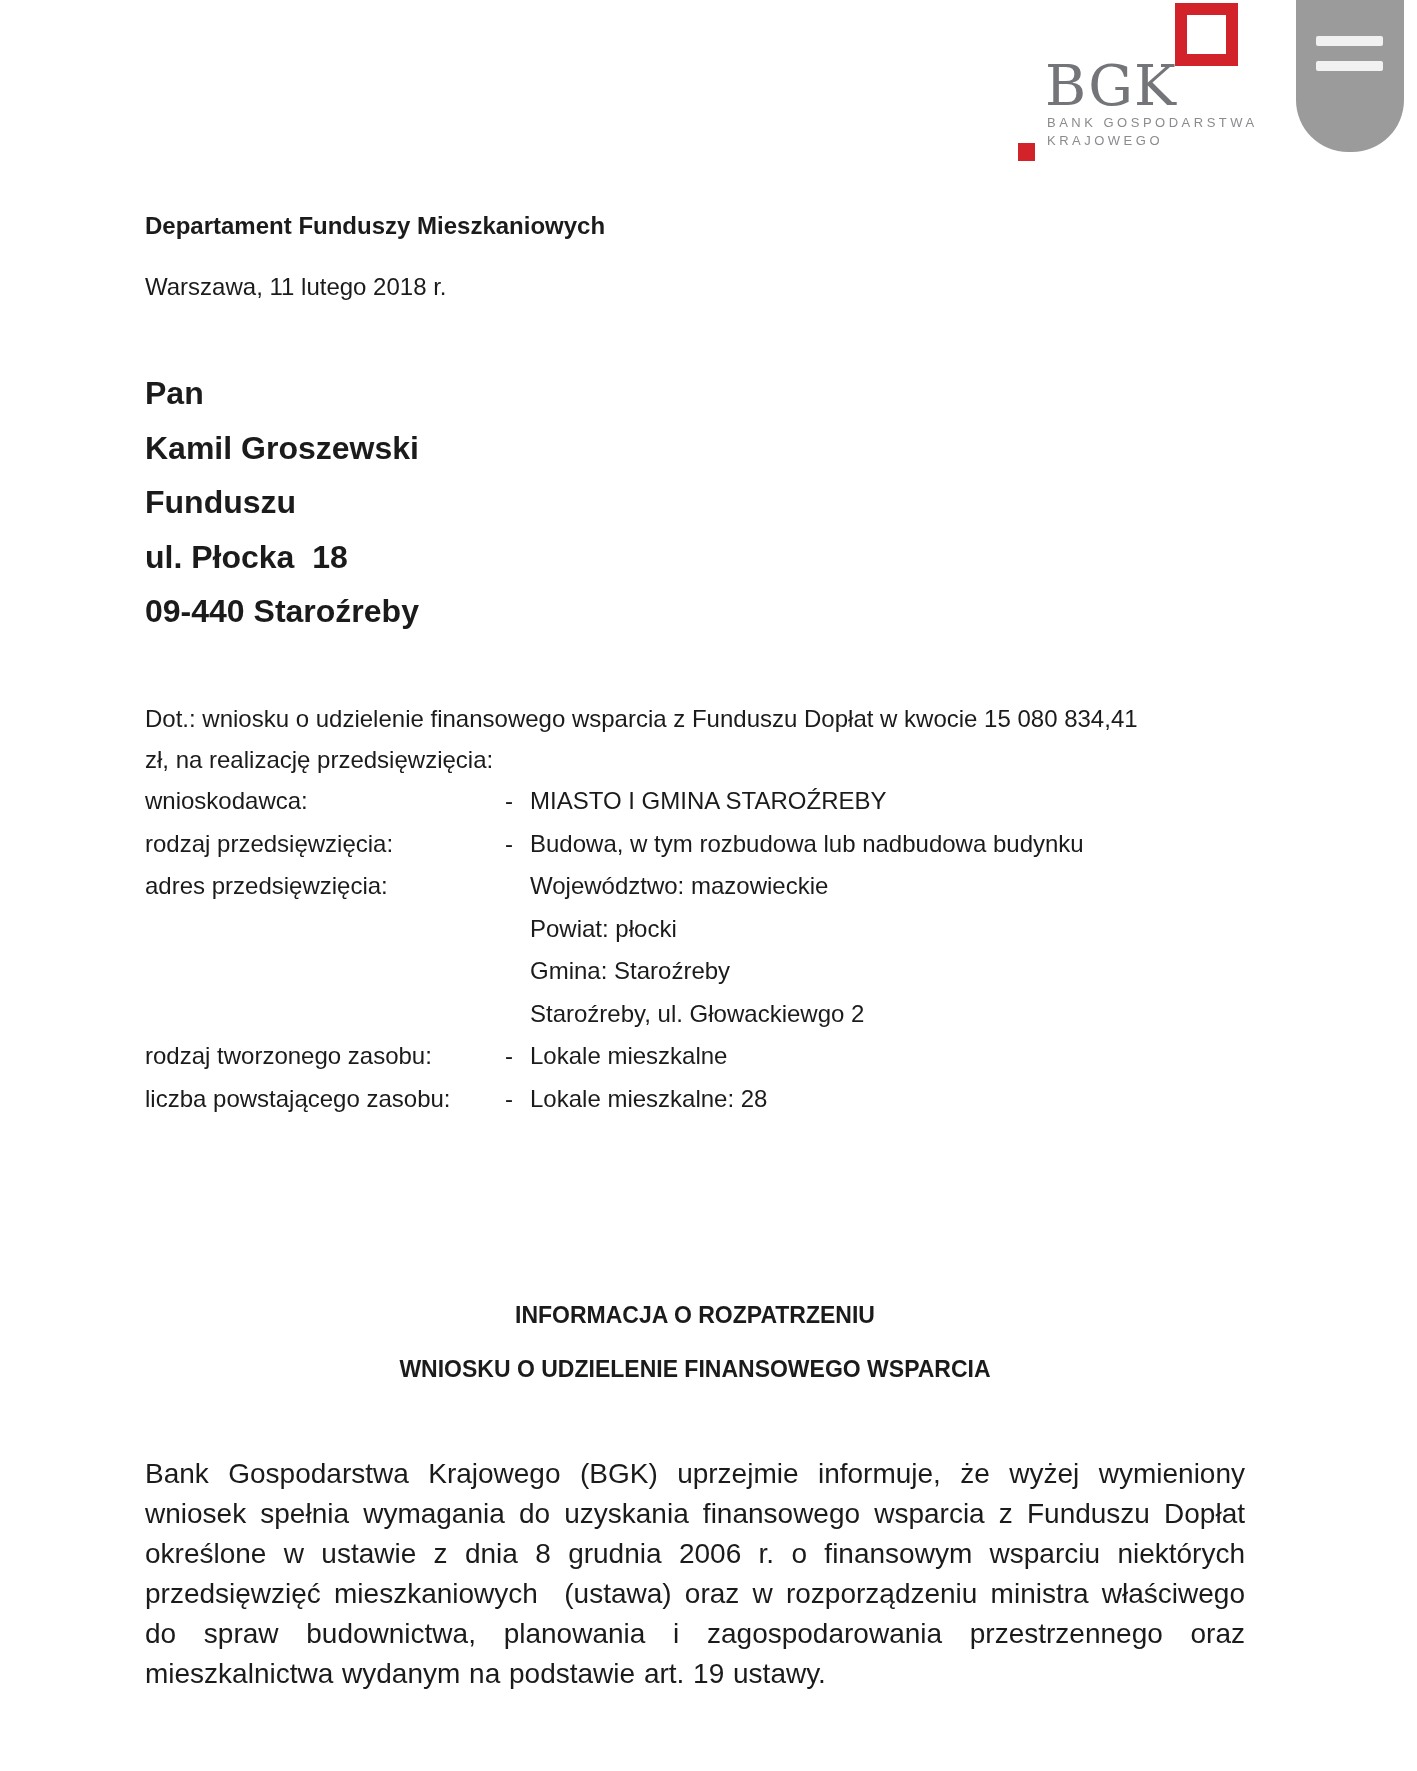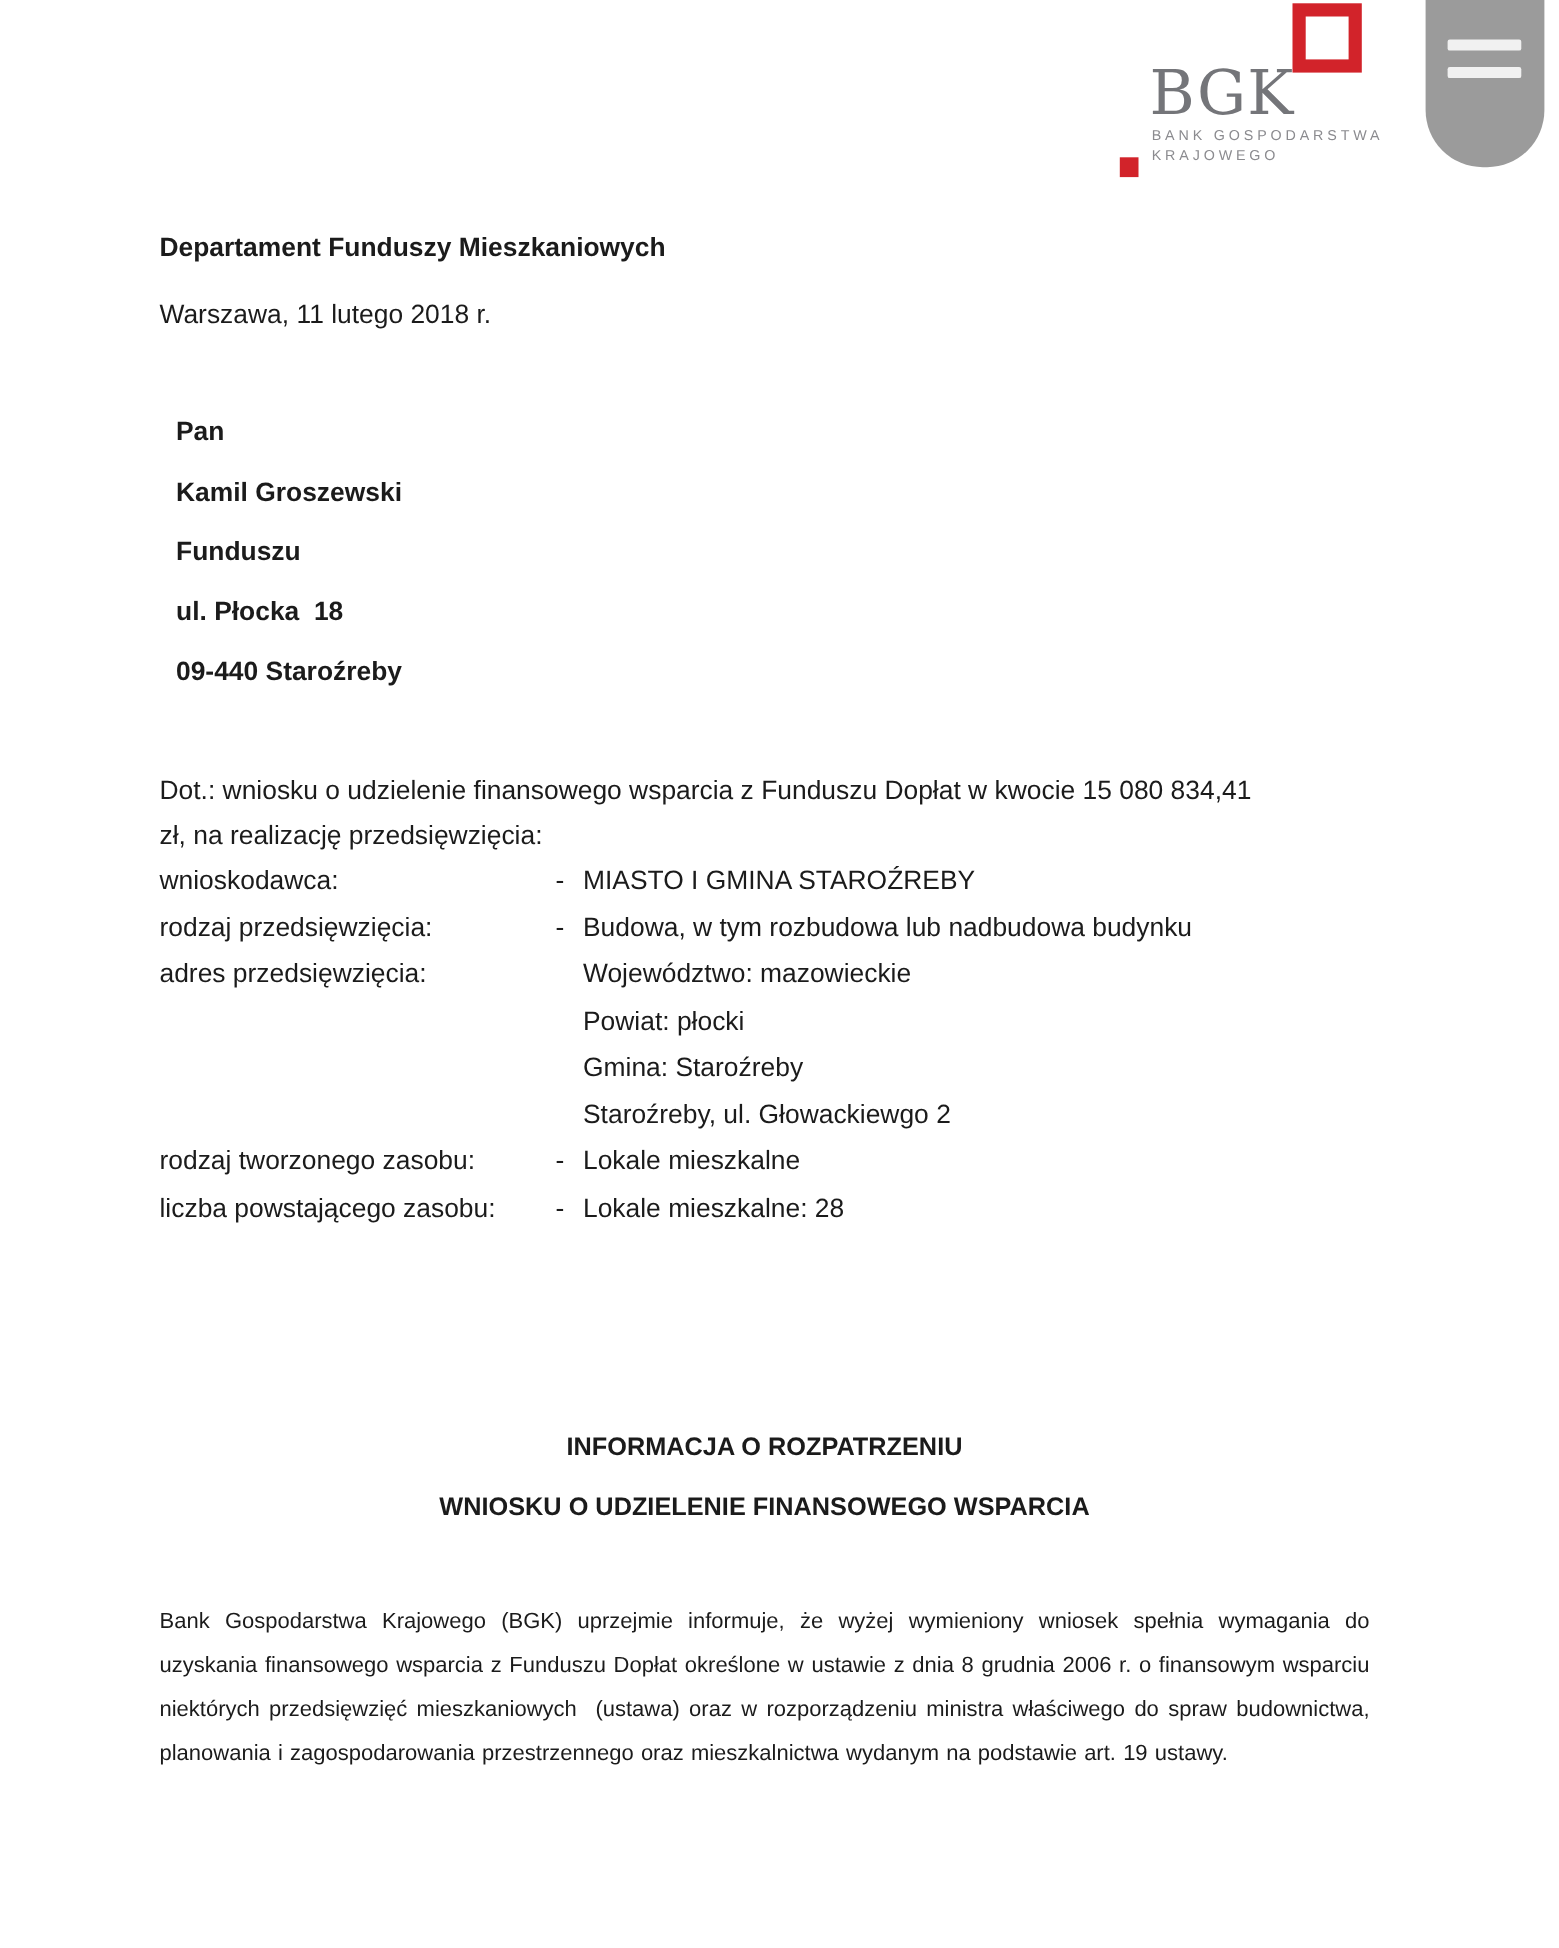--- a/index.html
+++ b/index.html
@@ -63,22 +63,22 @@
   .department {
     position:absolute; left:145px; top:210px;
     font-size:24px; font-weight:bold; line-height:32px;
   }
   .ref-line {
     position:absolute; left:145px; top:272px; width:1100px;
     display:flex; justify-content:space-between;
     font-size:24px; line-height:30px;
   }
   .addressee {
-    position:absolute; left:160px; top:366px;
-    font-size:24px; font-weight:bold; line-height:54.5px;
+    position:absolute; left:145px; top:366px;
+    font-size:32px; font-weight:bold; line-height:54.5px;
   }
   .addr-line { white-space:pre-wrap; }
 
   .subject {
     position:absolute; left:145px; top:698px;
     font-size:24px; line-height:41px;
   }
   .subject-line { white-space:nowrap; }
 
   .details {
@@ -98,21 +98,21 @@
   .doc-title {
     position:absolute; left:145px; width:1100px;
     text-align:center;
     font-size:23px; font-weight:bold; line-height:30px;
   }
   .doc-title.t1 { top:1300px; }
   .doc-title.t2 { top:1354px; }
 
   .body-par {
     position:absolute; left:145px; top:1454px; width:1100px;
-    font-size:20px; line-height:40px;
+    font-size:28px; line-height:40px;
     text-align:justify;
     white-space:pre-wrap;
     word-spacing:1px;
   }
 </style>
 </head>
 <body>
 
 <div class="page">
 

